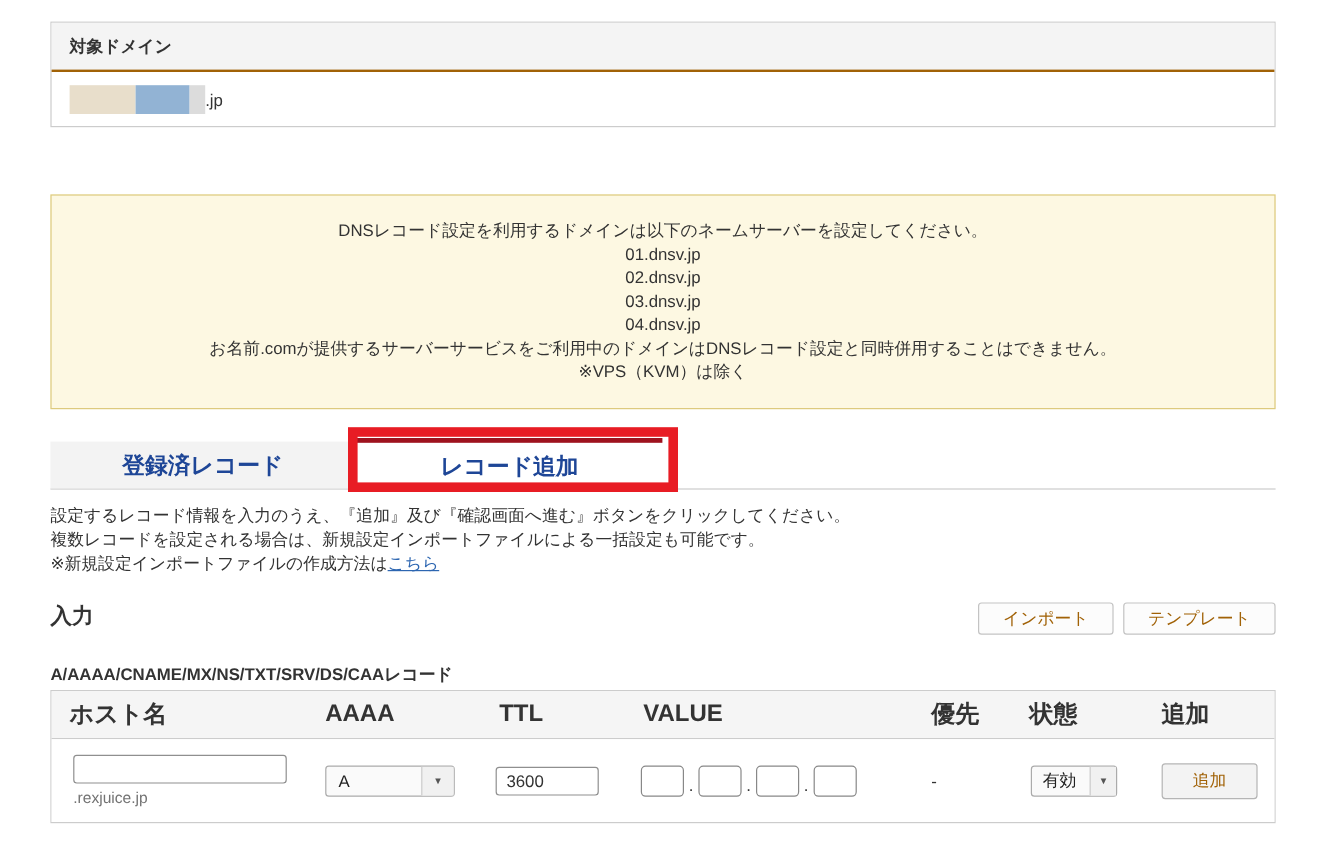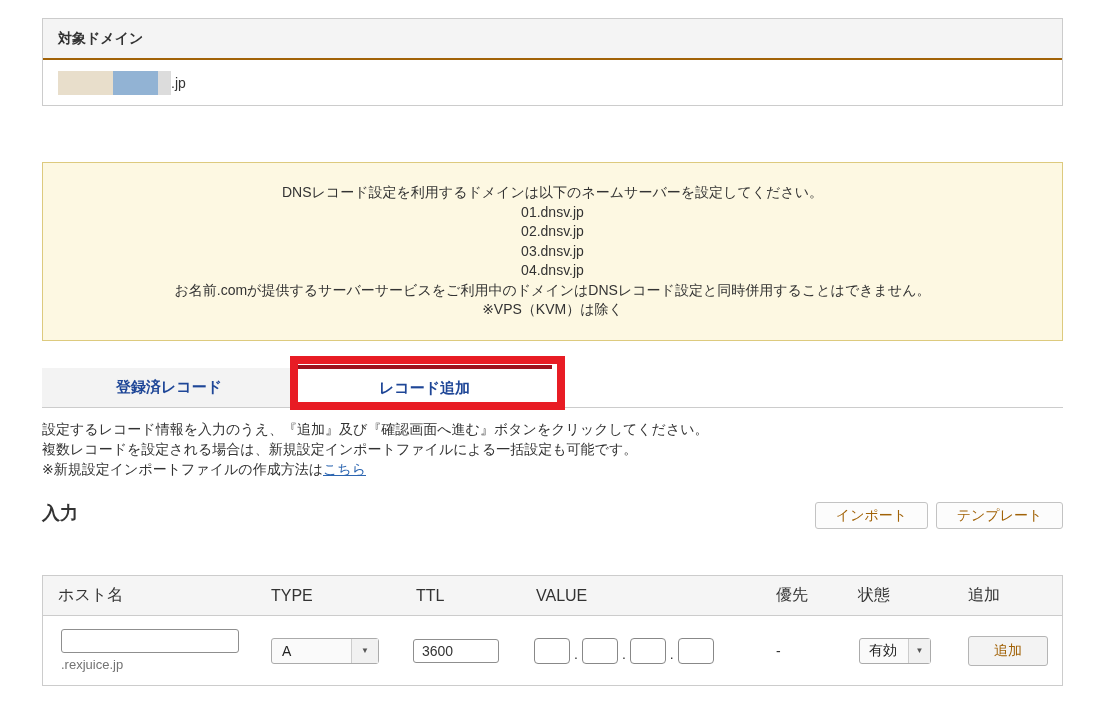--- a/index.html
+++ b/index.html
@@ -22,21 +22,21 @@
 
   
   .notice { position:absolute; left:42px; top:162px; width:1021px; height:179px;
     background:#fdf8e2; border:1px solid #ddca7e;
     display:flex; flex-direction:column; justify-content:center; align-items:center;
     font-size:14px; line-height:19.6px; text-align:center; }
 
   
   .tabs { position:absolute; left:42px; top:368px; width:1021px; height:40px; border-bottom:1px solid #ccc; display:flex; }
   .tab { width:255px; height:39px; display:flex; align-items:center; justify-content:center;
-    font-size:15px; font-weight:bold; color:#1e4697; background:#f3f3f3; cursor:pointer; }
+    font-size:19px; font-weight:bold; color:#1e4697; background:#f3f3f3; cursor:pointer; }
   .tab:nth-child(1) { border-right:1px solid #ddd; }
   .tab:nth-child(3) { border-left:1px solid #ddd; border-right:1px solid #ddd; }
   .tab.active { background:#fff; border-top:4px solid #9e121e; margin-top:-3px; height:43px; }
   .annotation { position:absolute; left:290px; top:356px; width:275px; height:54px;
     border:8px solid #e81c24; z-index:10; pointer-events:none; background:transparent; }
 
   
   .instructions { position:absolute; left:42px; top:419px; font-size:14px; line-height:20px; }
   .instructions a { color:#2d66b1; text-decoration:underline; cursor:pointer; }
 
@@ -45,21 +45,21 @@
   .btn { background:#fcfcfc; border:1px solid #c3c3c3; border-radius:3px; font-size:14px; color:#a16207;
     display:flex; align-items:center; justify-content:center; cursor:pointer;
     font-family:"Liberation Sans","DejaVu Sans",sans-serif; }
   .btn-import { position:absolute; left:815px; top:502px; width:113px; height:27px; }
   .btn-template { position:absolute; left:936px; top:502px; width:127px; height:27px; }
 
   .record-types { position:absolute; left:42px; top:554px; font-size:14px; font-weight:bold; }
 
   
   .record-table { position:absolute; left:42px; top:575px; width:1021px; border:1px solid #ccc; background:#fff; }
-  .thead { display:flex; height:40px; background:#f5f5f5; border-bottom:1px solid #ccc; align-items:center; font-size:16px; font-weight:normal; }
+  .thead { display:flex; height:40px; background:#f5f5f5; border-bottom:1px solid #ccc; align-items:center; font-size:20px; font-weight:bold; }
   .tbody-row { display:flex; height:69px; align-items:center; background:#fff; }
   .col-host { width:213px; } .col-type { width:145px; } .col-ttl { width:120px; }
   .col-value { width:240px; } .col-priority { width:82px; } .col-status { width:108px; } .col-add { width:111px; }
   .thead > div { padding-left:15px; }
   .thead > .col-add { padding-left:17px; }
 
   .cell-host { padding-left:18px; display:flex; flex-direction:column; justify-content:center; }
   .text-input { border:1px solid #8f8f8f; border-radius:3px; height:24px; font-size:13px; padding:0 6px;
     font-family:"Liberation Sans","DejaVu Sans",sans-serif; color:#333; outline:none; background:#fff; }
   .host-input { width:178px; }
@@ -121,25 +121,26 @@
     <div>複数レコードを設定される場合は、新規設定インポートファイルによる一括設定も可能です。</div>
     <div>
       <span>※新規設定インポートファイルの作成方法は</span><a>こちら</a>
     </div>
   </div>
 
   <div class="input-title">入力</div>
   <button class="btn btn-import">インポート</button>
   <button class="btn btn-template">テンプレート</button>
 
+  <div class="record-types">A/AAAA/CNAME/MX/NS/TXT/SRV/DS/CAAレコード</div>
 
   <div class="record-table">
     <div class="thead">
       <div class="col-host">ホスト名</div>
-      <div class="col-type">TYPE</div>
+      <div class="col-type">AAAA</div>
       <div class="col-ttl">TTL</div>
       <div class="col-value">VALUE</div>
       <div class="col-priority">優先</div>
       <div class="col-status">状態</div>
       <div class="col-add">追加</div>
     </div>
     <div class="tbody-row">
       <div class="col-host cell-host">
         <input class="text-input host-input" type="text" value="" style="">
         <div class="host-suffix">.rexjuice.jp</div>

